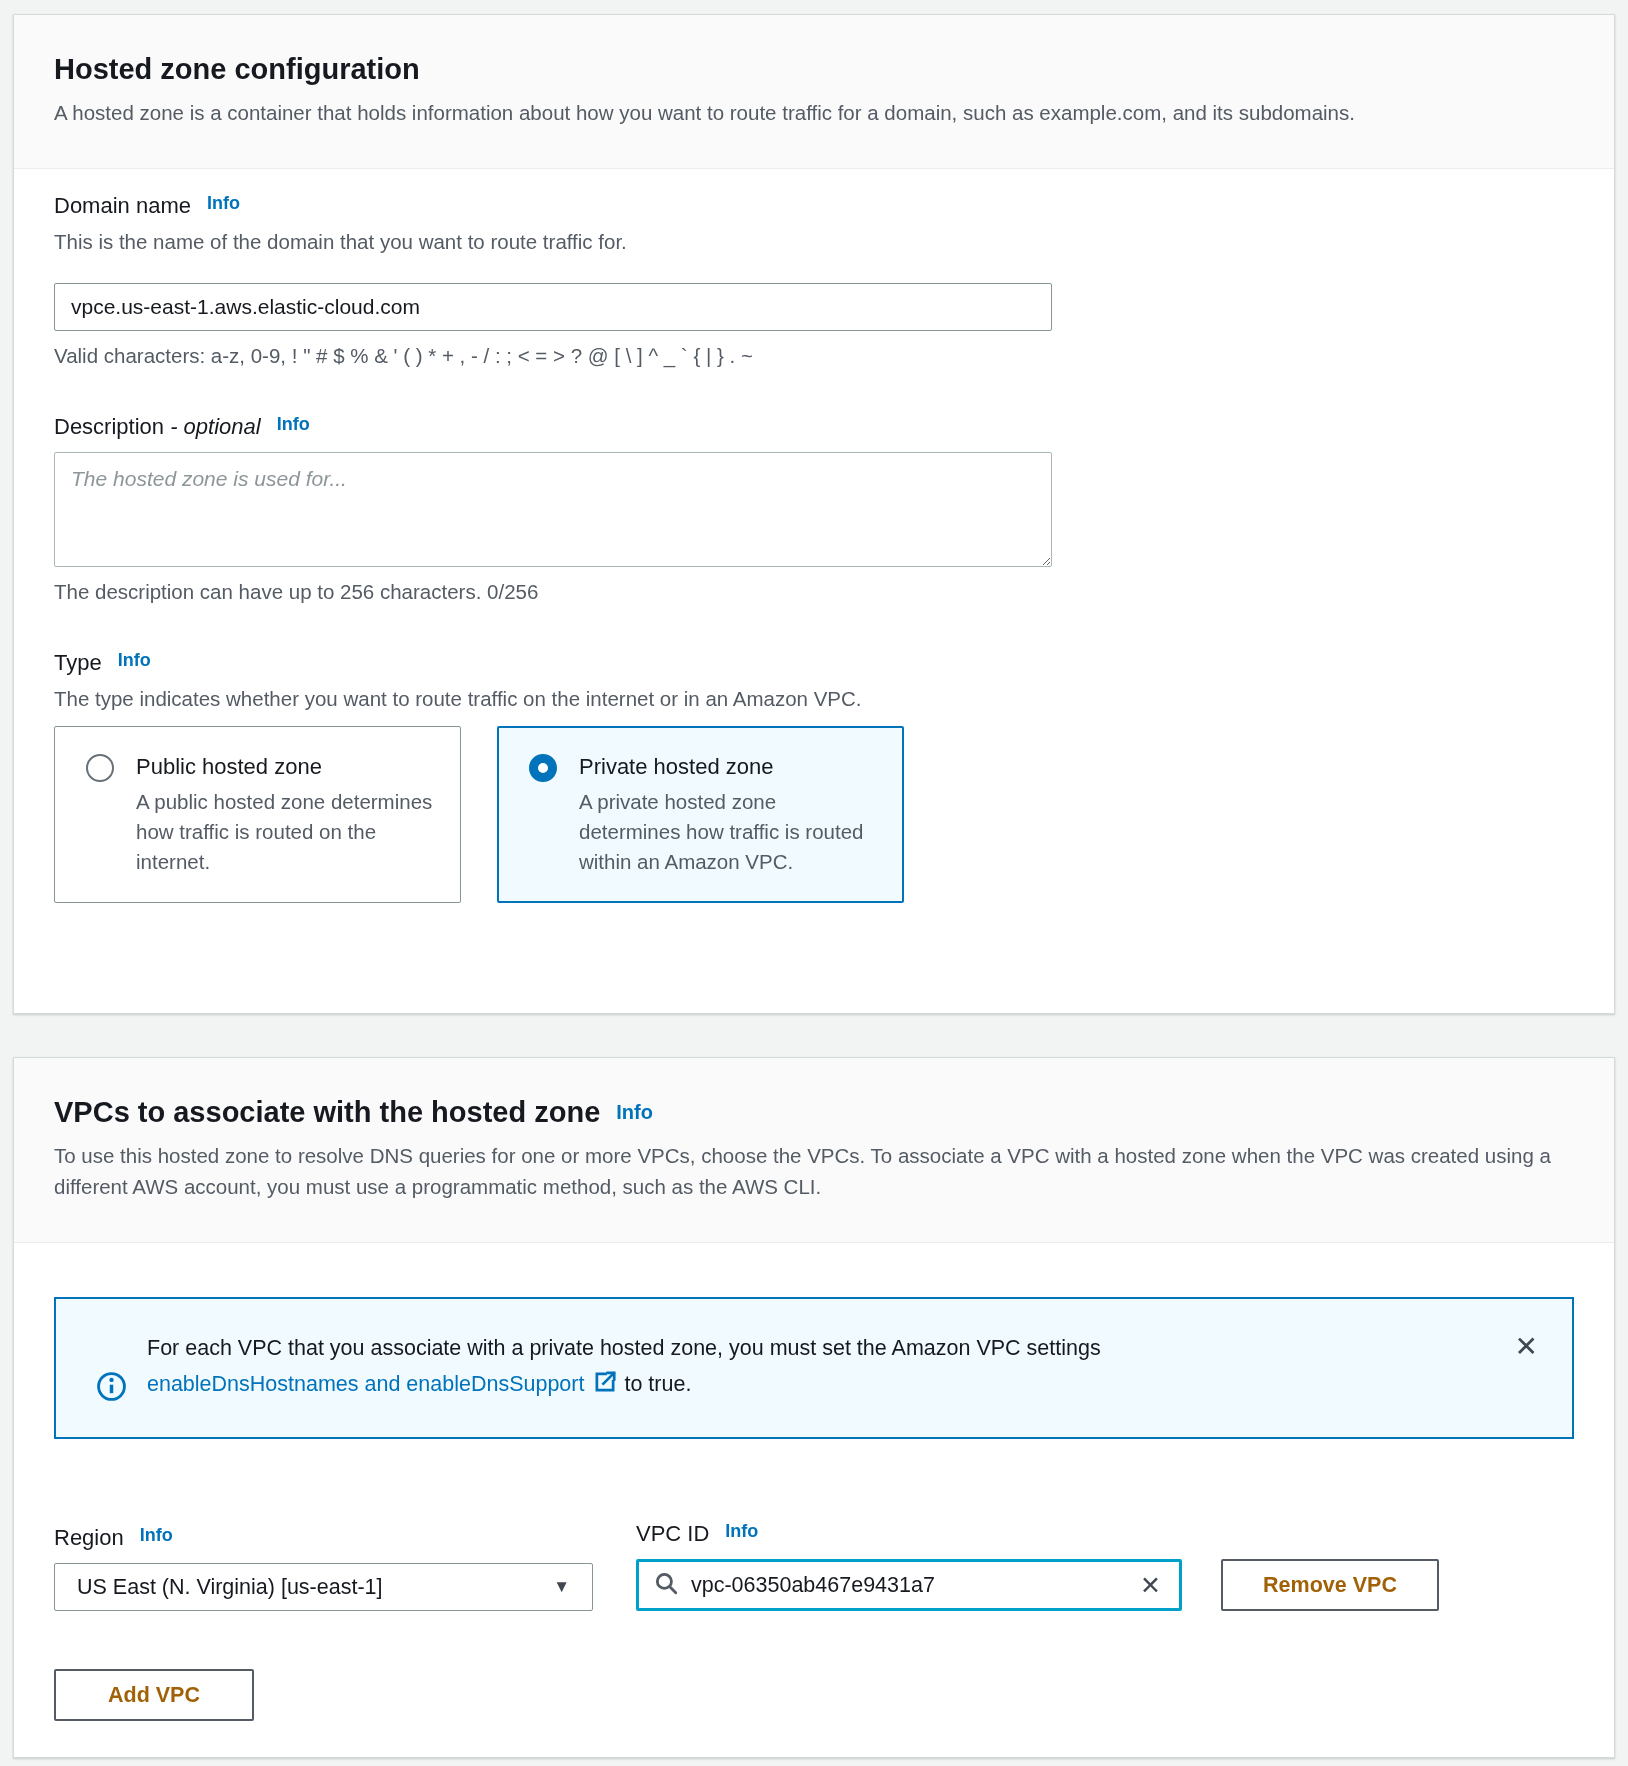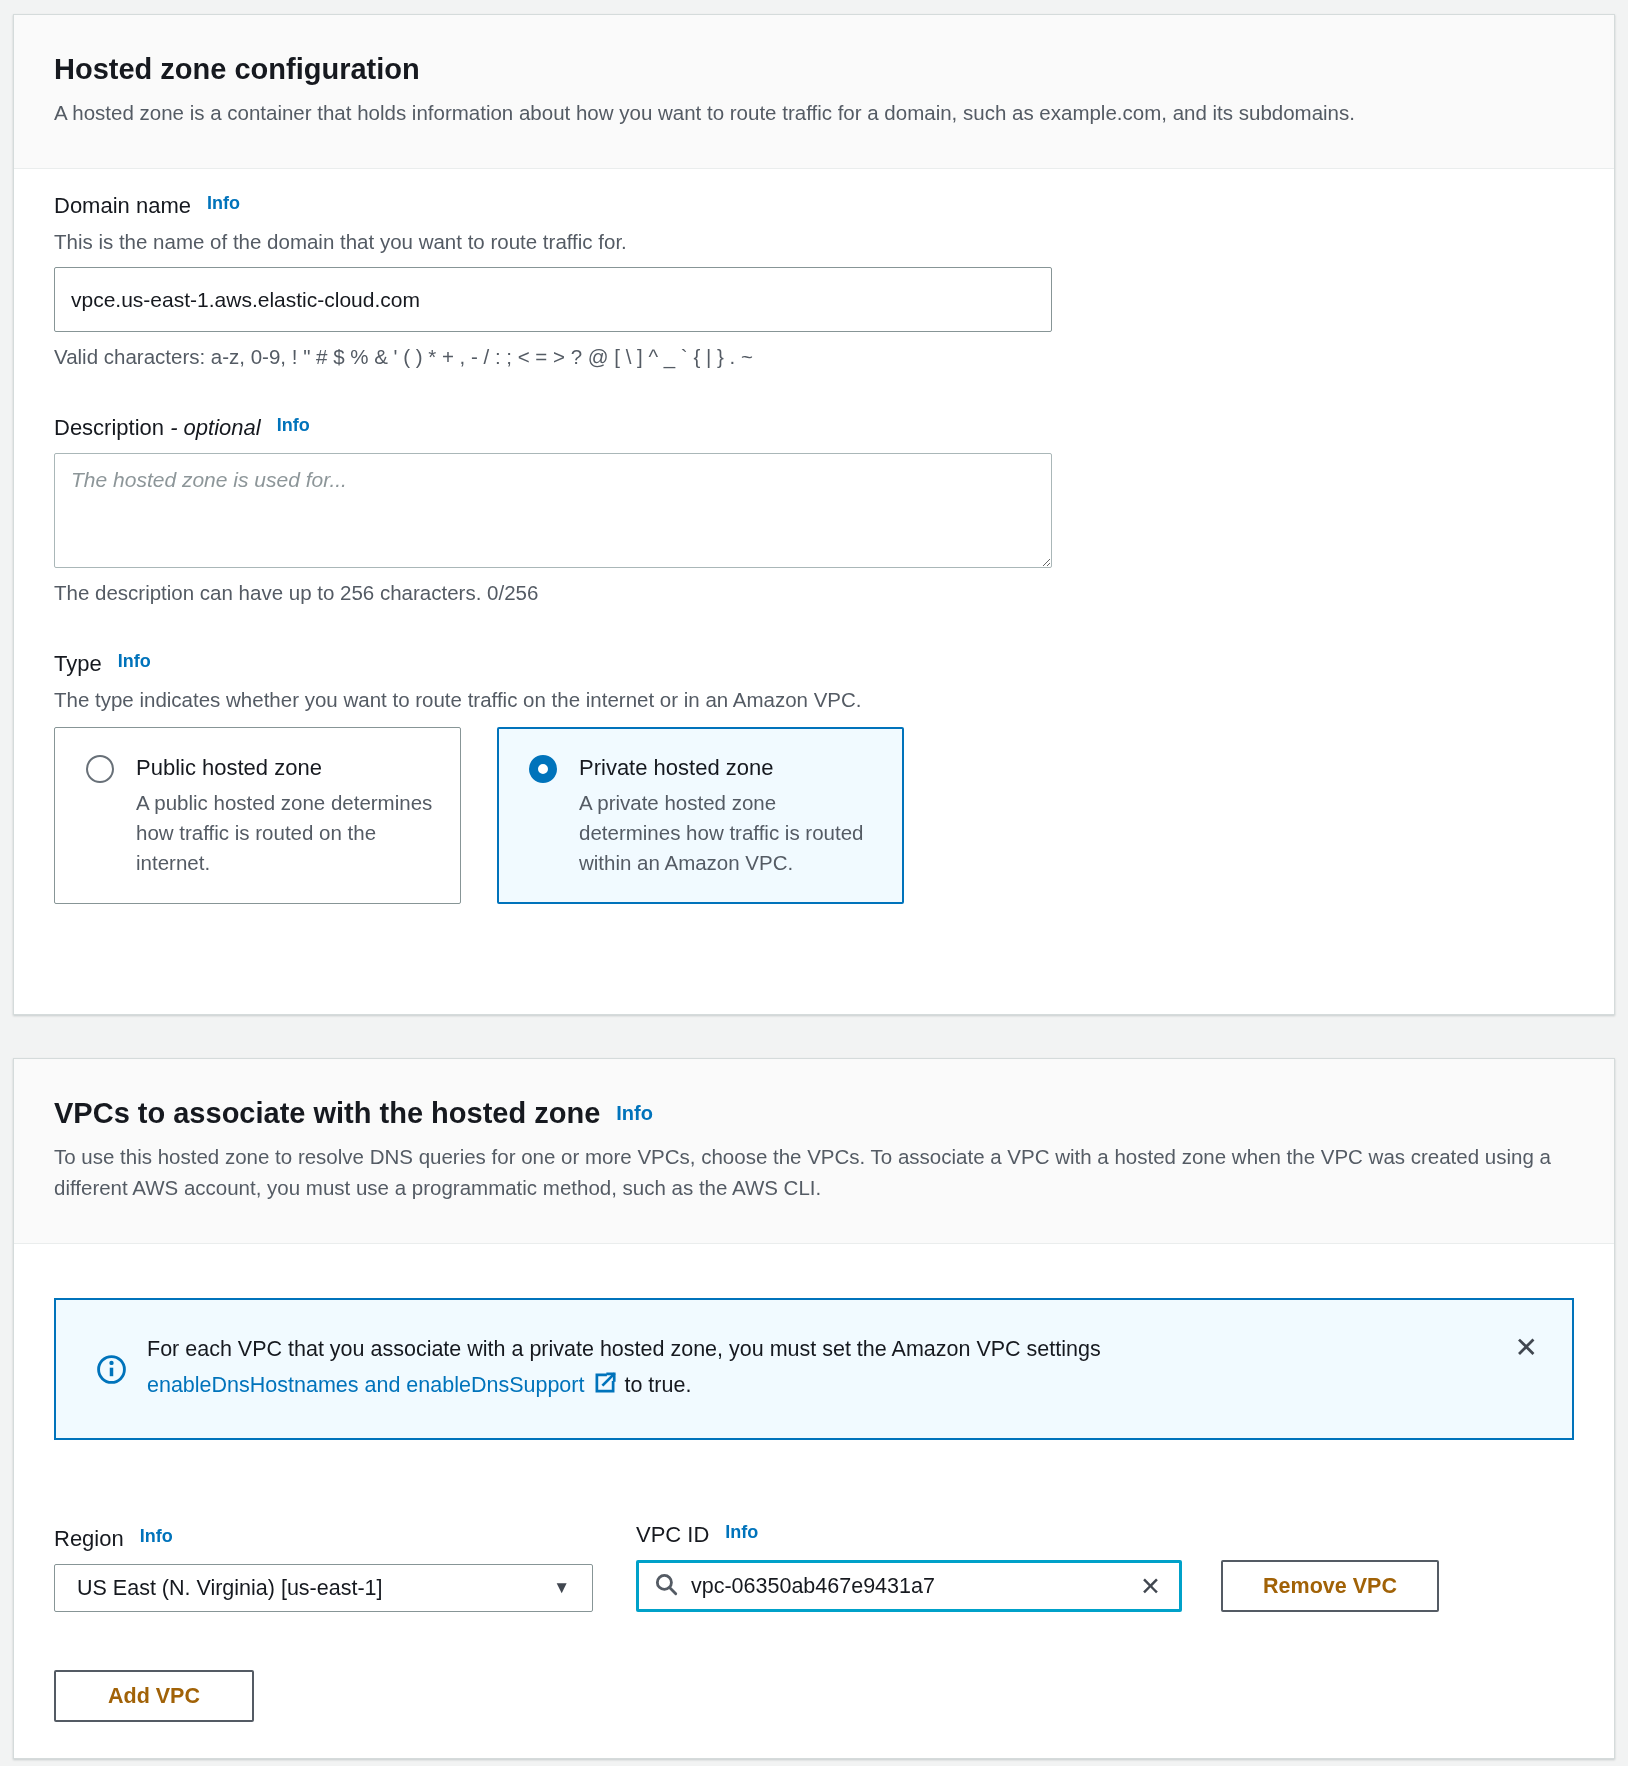--- a/index.html
+++ b/index.html
@@ -44,24 +44,24 @@
     text-decoration:none; cursor:pointer; line-height:24px;
   }
   .title-info { font-size:20px; margin-left:16px; vertical-align:3px; }
   .help { font-size:20.5px; color:#545b64; line-height:30px; margin-top:6px; }
   .constraint { font-size:20.5px; color:#545b64; margin-top:12px; line-height:25px; }
   .field { margin-bottom:44px; }
   .field:last-child { margin-bottom:0; }
 
   
   .text-input {
-    display:block; width:998px; height:65px;
+    display:block; width:998px; height:48px;
     border:1px solid #879596; border-radius:2px;
     font-family:"Liberation Sans",sans-serif; font-size:21px; color:#16191f;
-    padding:0 16px; margin-top:10px; background:#fff;
+    padding:0 16px; margin-top:26px; background:#fff;
   }
   textarea.desc-area {
     display:block; width:998px; height:115px;
     border:1px solid #aab7b8; border-radius:2px;
     font-family:"Liberation Sans",sans-serif; font-size:21px; color:#16191f;
     padding:14px 16px; margin-top:10px; background:#fff; resize:both;
   }
   textarea.desc-area::placeholder { font-style:italic; color:#8d9699; opacity:1; }
 
   
@@ -83,21 +83,21 @@
   }
   .radio.checked { border:9px solid #0073bb; }
   .tile-title { font-size:22px; color:#16191f; line-height:30px; }
   .tile-desc { font-size:20.5px; color:#545b64; line-height:30px; margin-top:5px; }
 
   
   .alert {
     position:relative;
     border:2px solid #0073bb; background:#f1faff;
     margin-top:32px; padding:31px 90px 31px 40px;
-    display:flex; gap:20px; align-items:center;
+    display:flex; gap:20px; align-items:flex-end;
   }
   .alert-icon { flex:none; margin-top:4px; }
   .alert-text { font-size:21.5px; line-height:36px; color:#16191f; }
   .alert-link { color:#0073bb; text-decoration:none; cursor:pointer; }
   .ext-icon { vertical-align:-4px; margin:0 6px 0 8px; }
   .alert-close {
     position:absolute; top:34px; right:34px;
     background:none; border:none; cursor:pointer;
     font-size:28px; line-height:28px; color:#414750; font-weight:normal;
   }

